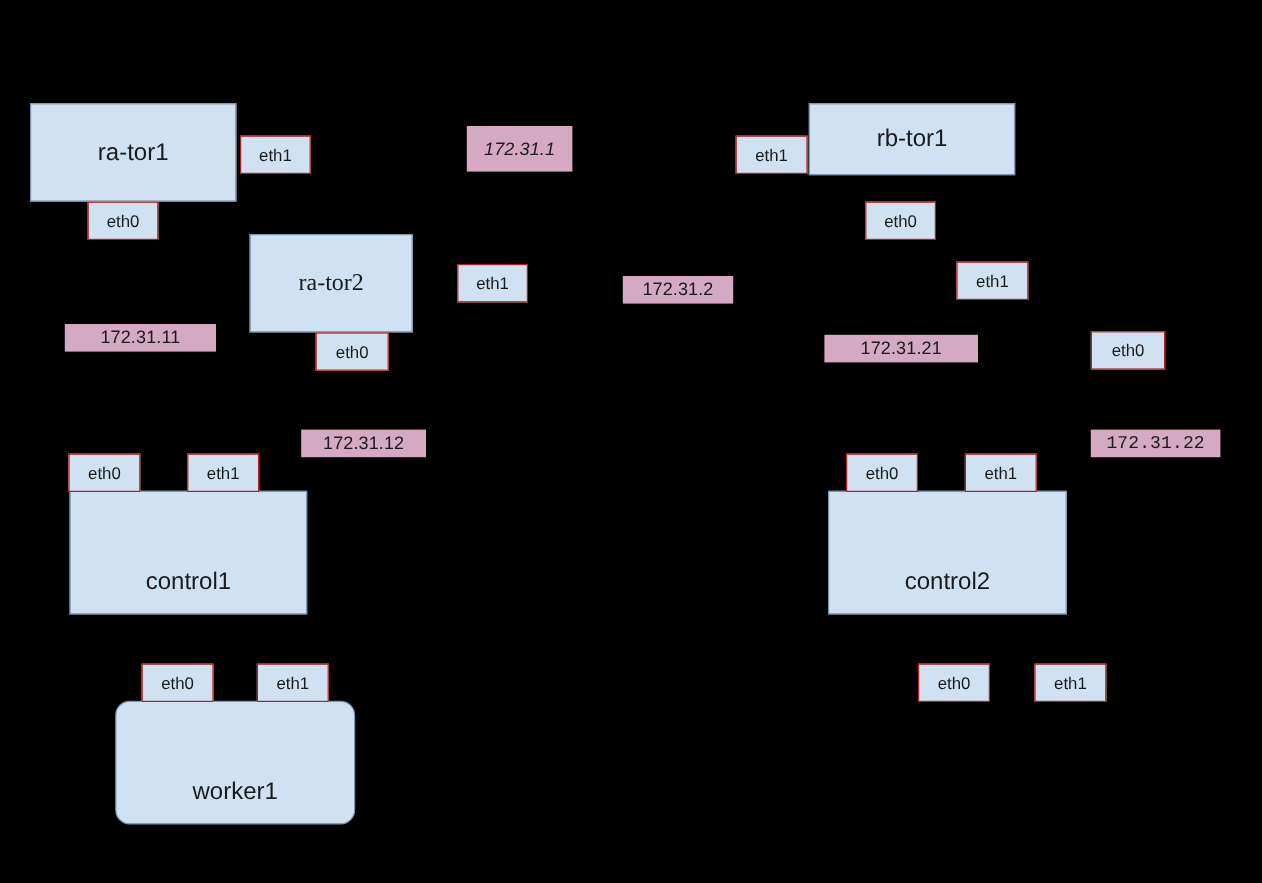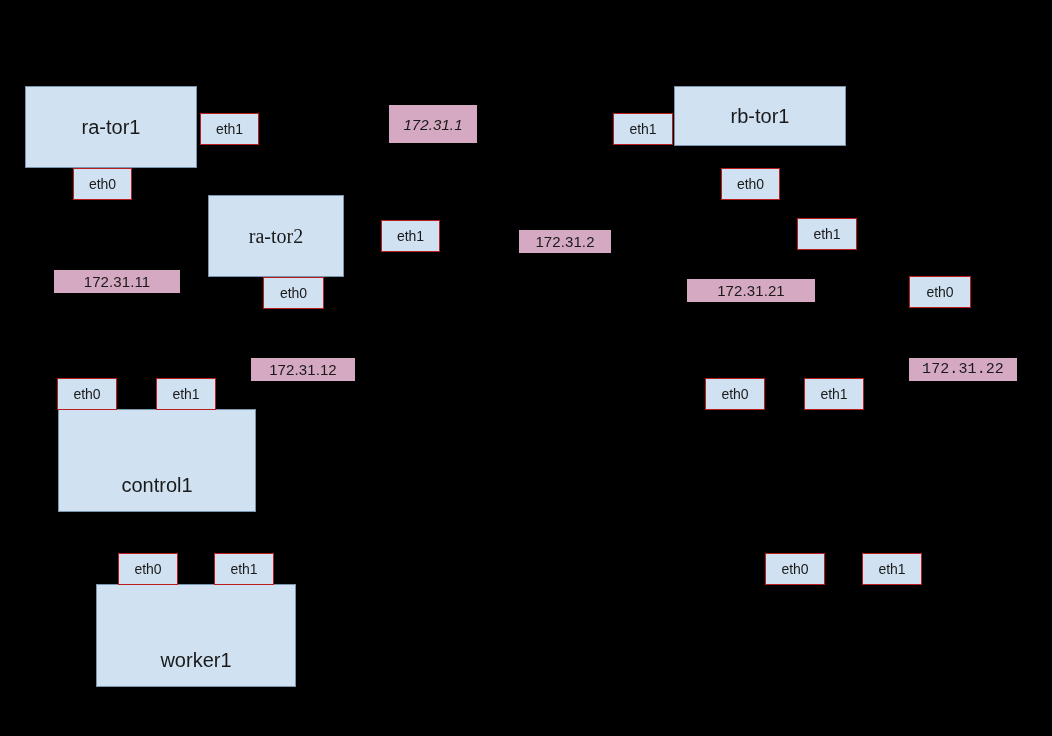--- a/index.html
+++ b/index.html
@@ -65,21 +65,24 @@
     </div>
     <div class="node" style="left: 208px; top: 195px; width: 136px; height: 82px; font-family: Liberation Serif, serif;">
       <span>ra-tor2</span>
     </div>
     <div class="node" style="left: 674px; top: 86px; width: 172px; height: 60px;">
       <span>rb-tor1</span>
     </div>
     <div class="node bottom-label" style="left: 58px; top: 409px; width: 198px; height: 103px;">
       <span>control1</span>
     </div>
-    <div class="node bottom-label" style="left: 96px; top: 584px; width: 200px; height: 103px;">
+    <div class="node bottom-label" style="left: 690px; top: 409px; width: 199px; height: 103px;">
+      <span>control2</span>
+    </div>
+    <div class="node bottom-label" style="left: 96px; top: 584px; width: 200px; height: 103px; border-radius: 12px;">
       <span>worker1</span>
     </div>
     <div class="port" style="left: 200px; top: 113px; width: 59px; height: 32px;">
       <span>eth1</span>
     </div>
     <div class="port" style="left: 73px; top: 168px; width: 59px; height: 32px;">
       <span>eth0</span>
     </div>
     <div class="port" style="left: 381px; top: 220px; width: 59px; height: 32px;">
       <span>eth1</span>

